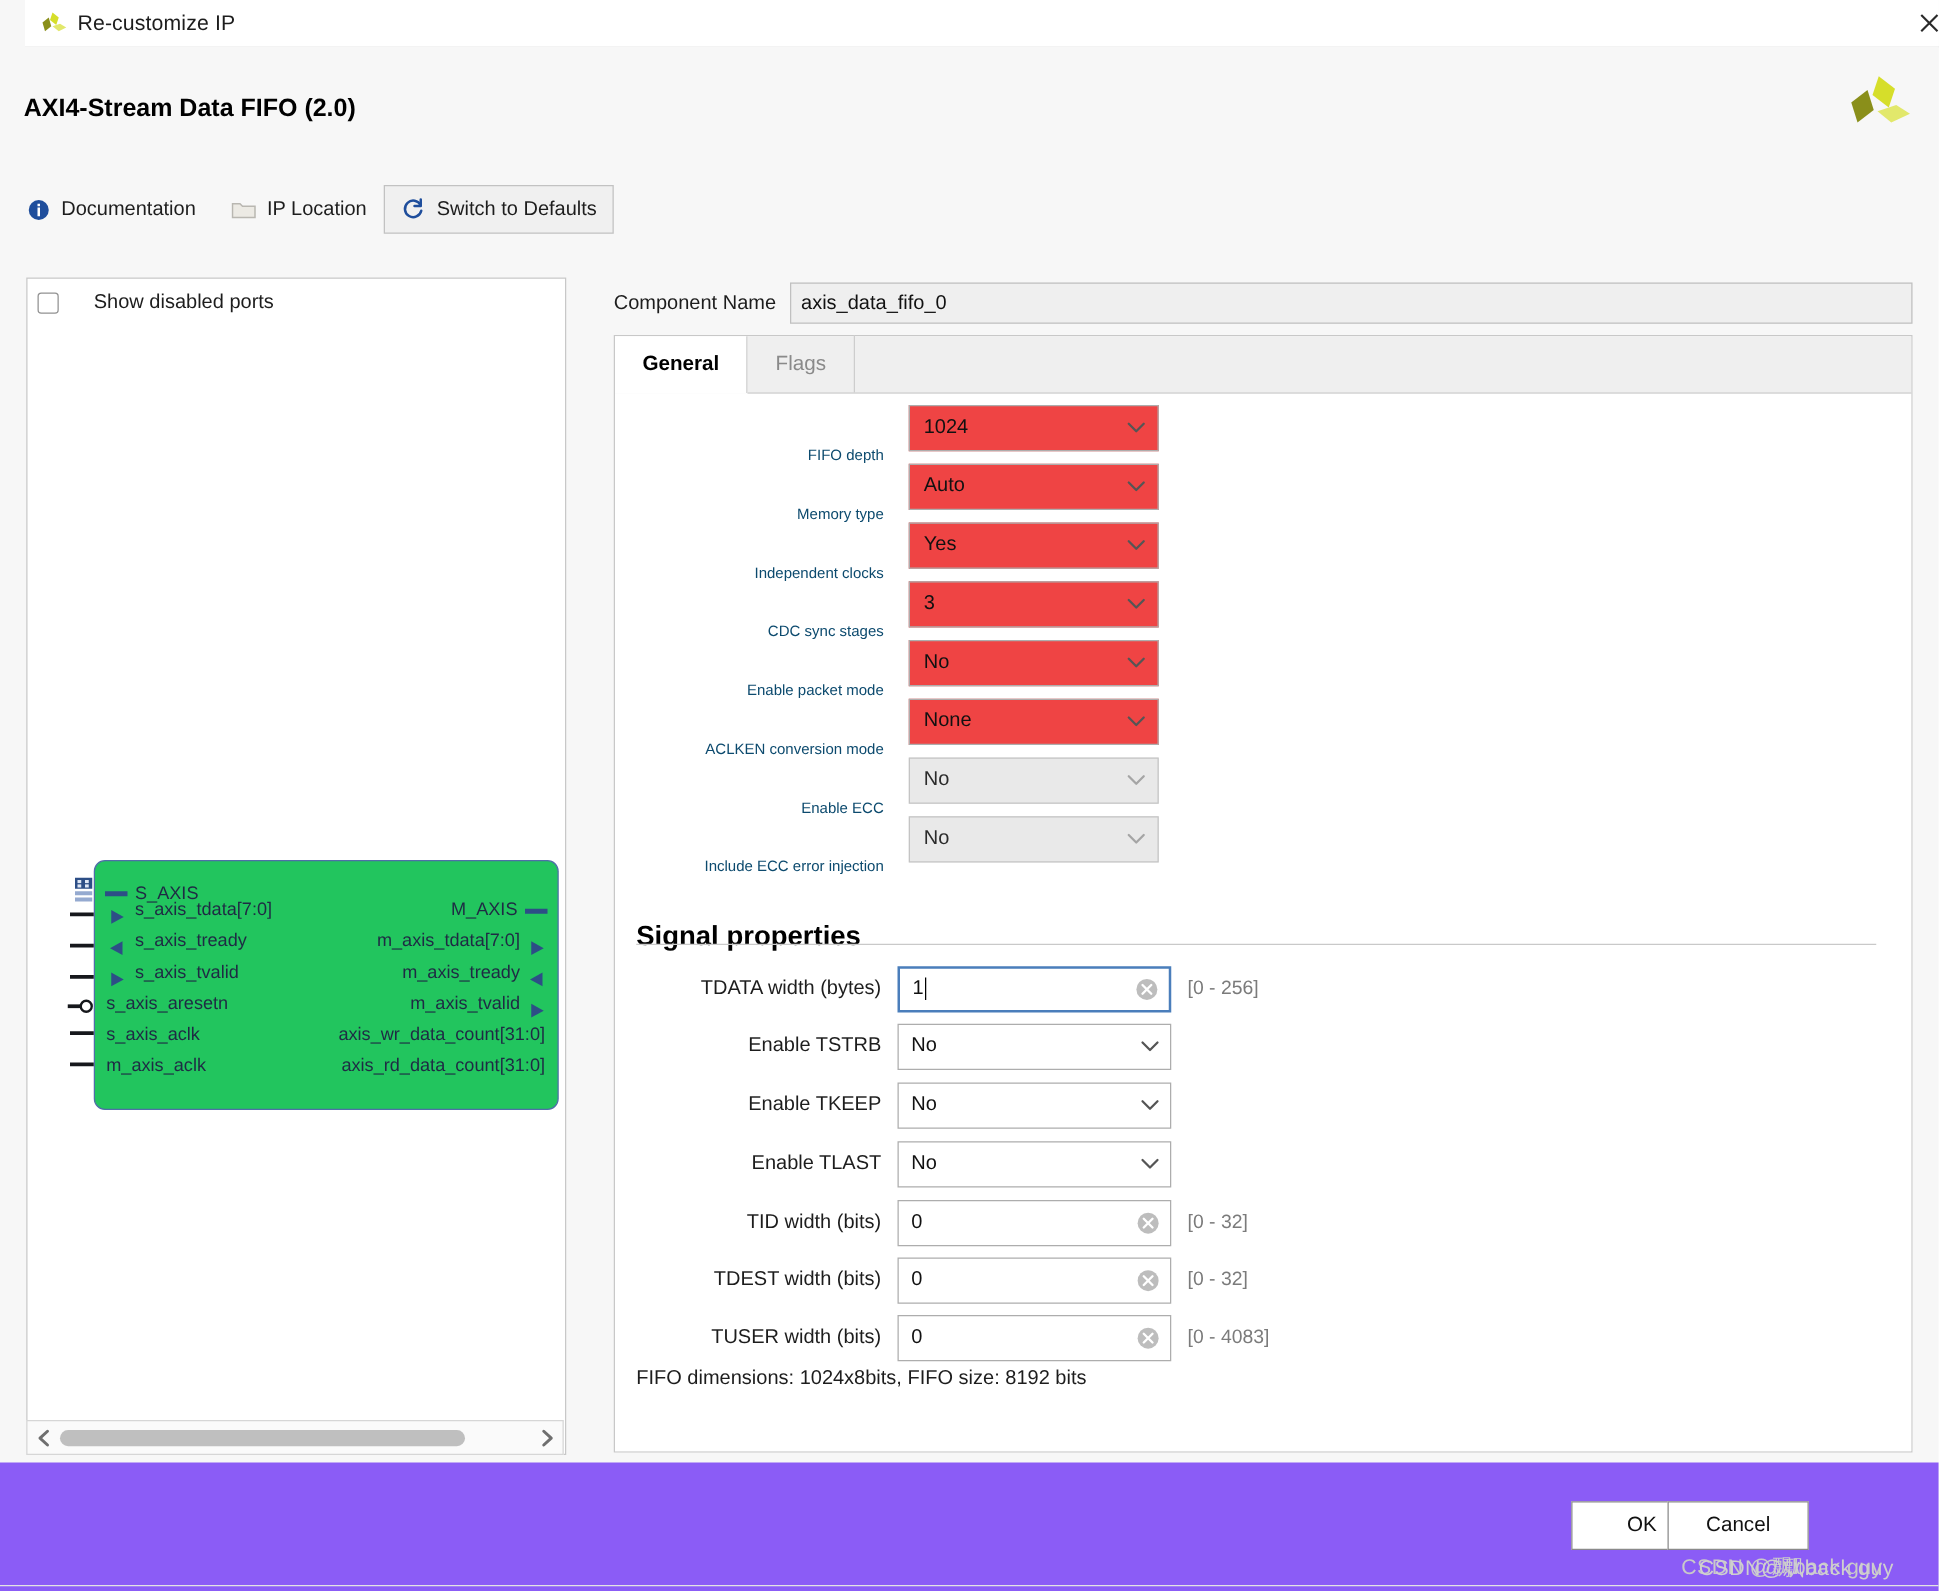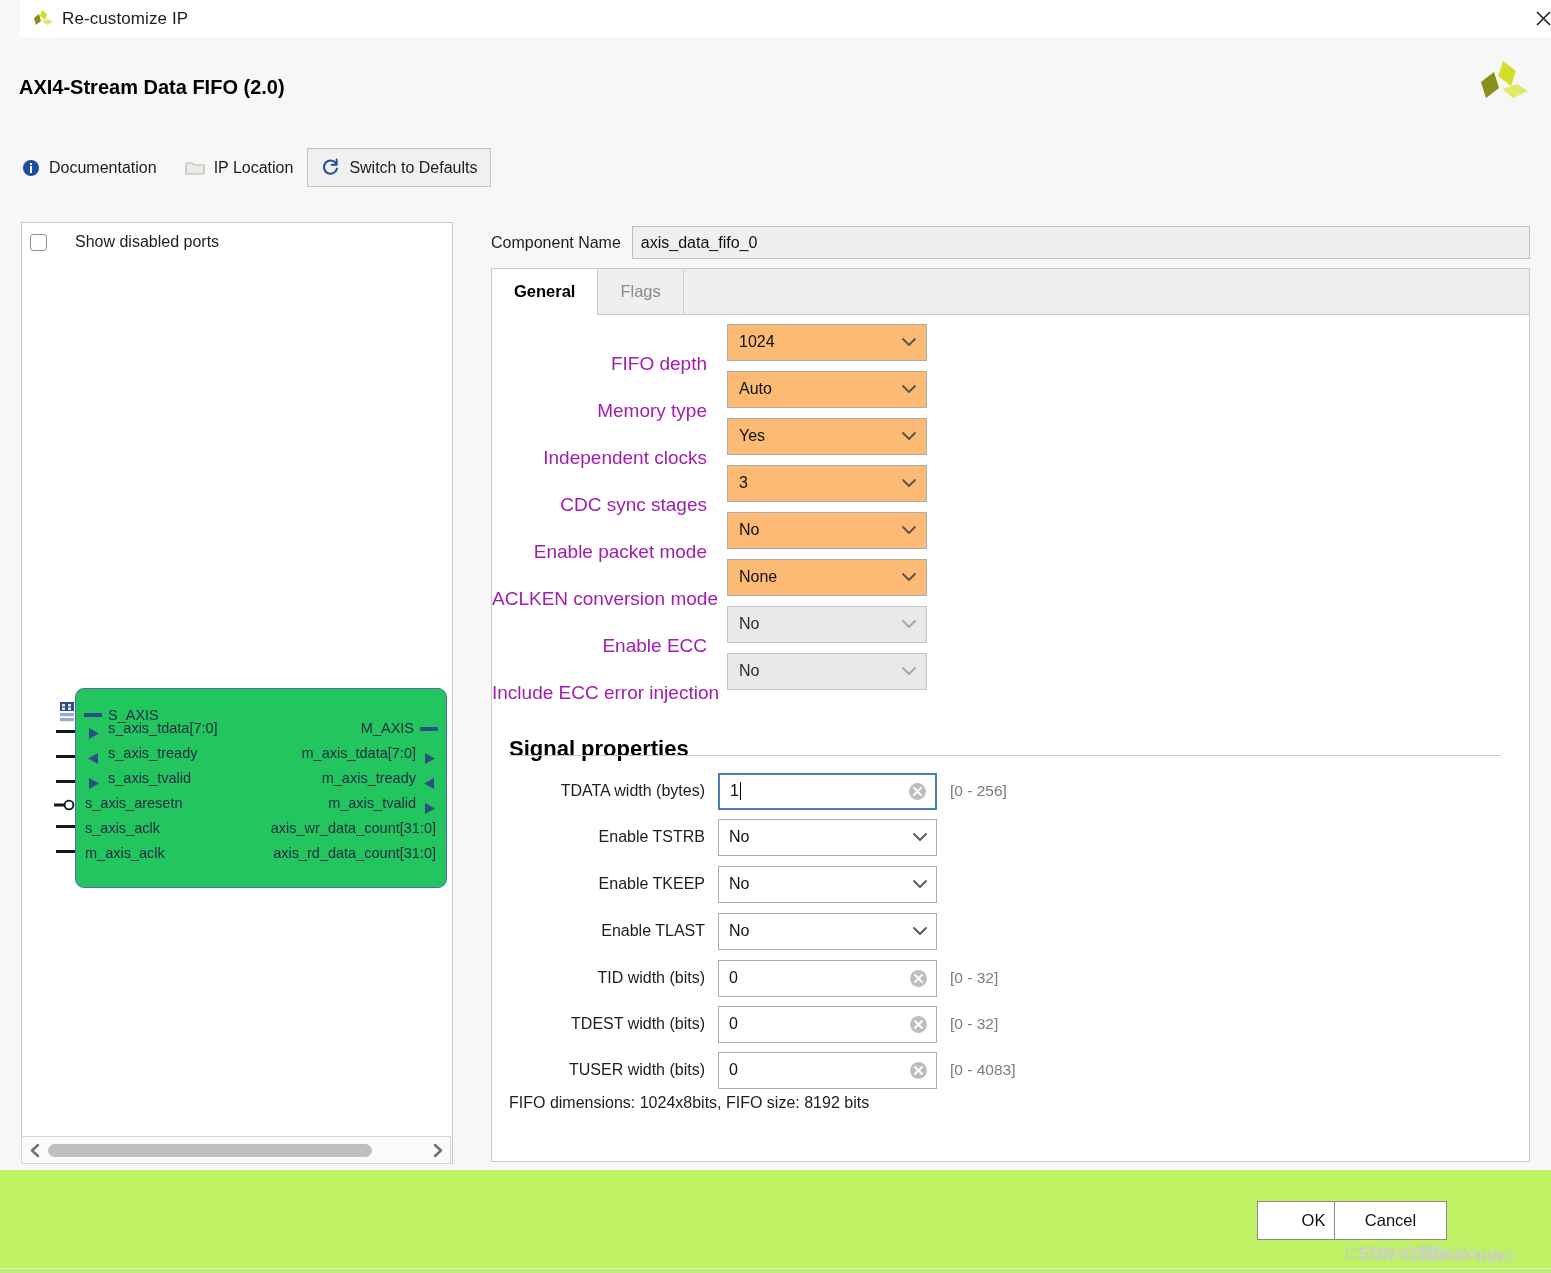--- a/index.html
+++ b/index.html
@@ -165,27 +165,27 @@
   }
   .tabbody { position: absolute; left: 0; top: 46px; right: 0; bottom: 0; background: #fff; }
 
   
   .frow {
     position: absolute; left: 0; display: flex; align-items: center;
     height: 38px;
   }
   .flabel {
     width: 235px; text-align: right; padding-right: 20px;
-    font-size: 19px; color: #a21caf; box-sizing: border-box;
+    font-size: 12px; color: #0c4a6e; box-sizing: border-box;
     white-space: nowrap;
     margin-top: 43px;
   }
   .fcombo {
     width: 200px; height: 37px; box-sizing: border-box;
-    border: 1px solid #adadad; background: #fdba74;
+    border: 1px solid #adadad; background: #ef4444;
     display: flex; align-items: center; justify-content: space-between;
     padding: 0 9px 0 11px;
     font-size: 16px; color: #111;
   }
   .fcombo.disabled { background: #e9e9e9; border-color: #c4c4c4; color: #2b2b2b; }
   .chev { width: 16px; height: 10px; flex: 0 0 auto; }
 
   
   .sectitle {
     position: absolute; left: 17px; top: 421px;
@@ -214,21 +214,21 @@
   .caret {
     display: inline-block; width: 1px; height: 18px; background: #000;
     margin-left: 1px; vertical-align: middle;
   }
   .fifodim {
     position: absolute; left: 17px; top: 779px;
     font-size: 16px; color: #1d1d1d;
   }
 
   
-  .footer { position: absolute; left: 0; top: 1170px; width: 1551px; height: 103px; background: #bef264; }
+  .footer { position: absolute; left: 0; top: 1170px; width: 1551px; height: 103px; background: #8b5cf6; }
   .btn {
     position: absolute; top: 31px; height: 39px; width: 113px;
     border: 1px solid #8a8a8a; background: #ffffff;
     display: flex; align-items: center; justify-content: center;
     font-size: 16.5px; color: #111; box-sizing: border-box;
     cursor: default;
   }
   .btn.ok { left: 1257px; }
   .btn.cancel { left: 1334px; }
   .watermark {

